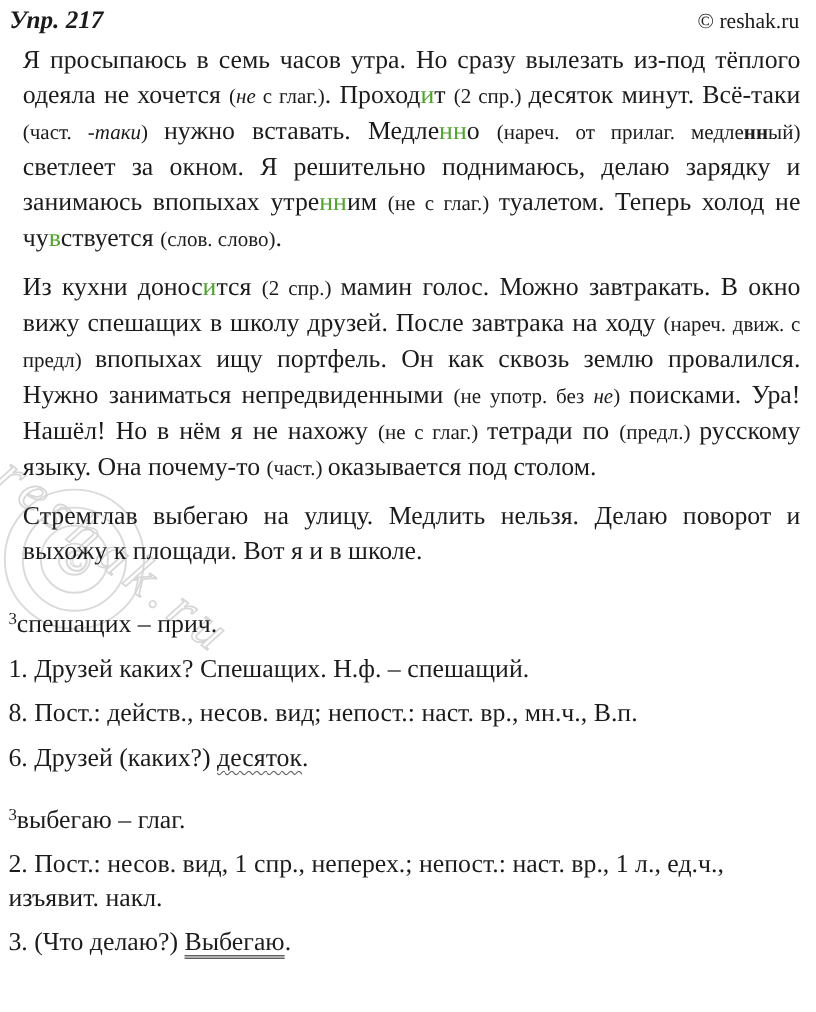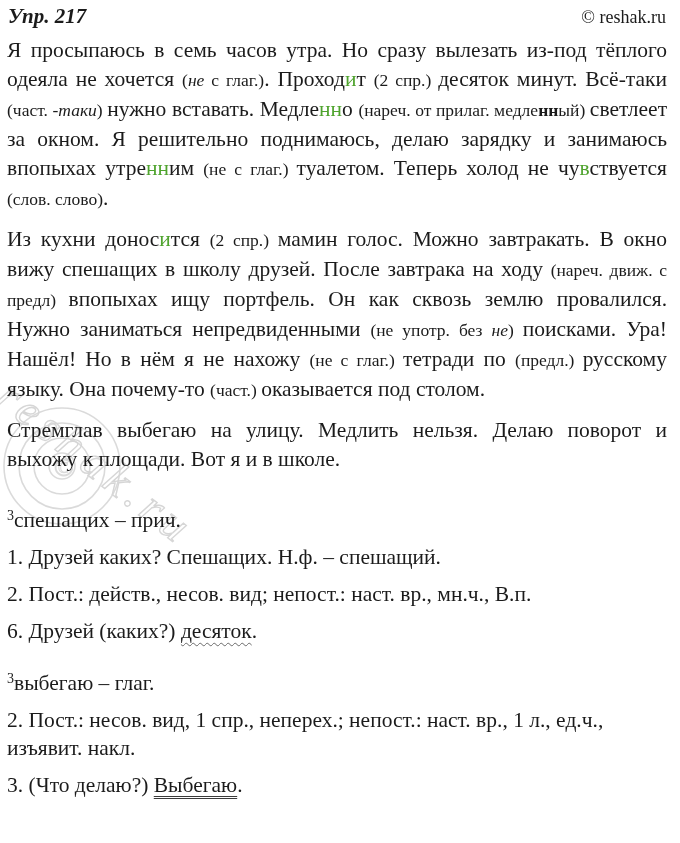--- a/index.html
+++ b/index.html
@@ -22,21 +22,21 @@
   .exnum { font-size: 21px; font-weight: bold; font-style: italic; }
   .copyright { font-size: 18px; }
   .content {
     position: relative; z-index: 2;
     padding: 7px 9px 0 7px;
   }
   .para {
     font-size: 21.5px;
     line-height: 29px;
     text-align: justify;
-    margin: 0 0 11px 0;
+    margin: 0 0 11px 12px;
   }
   .aline {
     font-size: 21.5px;
     line-height: 28px;
     margin: 0 0 9px 0;
   }
   .gap-before-analysis { margin-top: 32px; }
   .gap-between-analyses { margin-top: 24px; }
   .r-g { color: var(--accent-green, #4fa32e); }
   .r-a  { font-size: 17.5px; }
@@ -84,20 +84,20 @@
       <text x="2" y="44" font-size="46" font-style="italic" letter-spacing="7" font-family="Liberation Serif, serif" fill="none" stroke="#b5b5b5" stroke-width="1.4" transform="rotate(38 2 44)">reshak.ru</text>
     </svg>
   </div>
 
   <div class="content" id="content-blocks">
       <div class="para"><span>Я просыпаюсь в семь часов утра. Но сразу вылезать из-под тёплого одеяла не хочется </span><span class="r-a">(</span><span class="r-ai">не</span><span class="r-a"> с глаг.)</span><span>. Проход</span><span class="r-g">и</span><span>т </span><span class="r-a">(2 спр.) </span><span>десяток минут. Всё-таки </span><span class="r-a">(част. </span><span class="r-ai">-таки</span><span class="r-a">) </span><span>нужно вставать. Медле</span><span class="r-g">нн</span><span>о </span><span class="r-a">(нареч. от прилаг. медле</span><span class="r-ab">нн</span><span class="r-a">ый) </span><span>светлеет за окном. Я решительно поднимаюсь, делаю зарядку и занимаюсь впопыхах утре</span><span class="r-g">нн</span><span>им </span><span class="r-a">(не с глаг.) </span><span>туалетом. Теперь холод не чу</span><span class="r-g">в</span><span>ствуется </span><span class="r-a">(слов. слово)</span><span>.</span></div>
       <div class="para"><span>Из кухни донос</span><span class="r-g">и</span><span>тся </span><span class="r-a">(2 спр.) </span><span>мамин голос. Можно завтракать. В окно вижу спешащих в школу друзей. После завтрака на ходу </span><span class="r-a">(нареч. движ. с предл) </span><span>впопыхах ищу портфель. Он как сквозь землю провалился. Нужно заниматься непредвиденными </span><span class="r-a">(не употр. без </span><span class="r-ai">не</span><span class="r-a">) </span><span>поисками. Ура! Нашёл! Но в нём я не нахожу </span><span class="r-a">(не с глаг.) </span><span>тетради по </span><span class="r-a">(предл.) </span><span>русскому языку. Она почему-то </span><span class="r-a">(част.) </span><span>оказывается под столом.</span></div>
       <div class="para"><span>Стремглав выбегаю на улицу. Медлить нельзя. Делаю поворот и выхожу к площади. Вот я и в школе.</span></div>
       <div class="aline gap-before-analysis"><span class="r-sup">3</span><span>спешащих – прич.</span></div>
       <div class="aline"><span>1. Друзей каких? Спешащих. Н.ф. – спешащий.</span></div>
-      <div class="aline"><span>2. Пост.: действ., несов. вид; непост.: наст. вр., мн.ч., В.п.</span></div>
+      <div class="aline"><span>8. Пост.: действ., несов. вид; непост.: наст. вр., мн.ч., В.п.</span></div>
       <div class="aline"><span>6. Друзей (каких?) </span><span class="r-uw">десяток</span><span>.</span></div>
       <div class="aline gap-between-analyses"><span class="r-sup">3</span><span>выбегаю – глаг.</span></div>
       <div class="aline"><span>2. Пост.: несов. вид, 1 спр., неперех.; непост.: наст. вр., 1 л., ед.ч., изъявит. накл.</span></div>
       <div class="aline"><span>3. (Что делаю?) </span><span class="r-ud">Выбегаю</span><span>.</span></div>
     </div>
 
 </div>
 
 </body></html>

